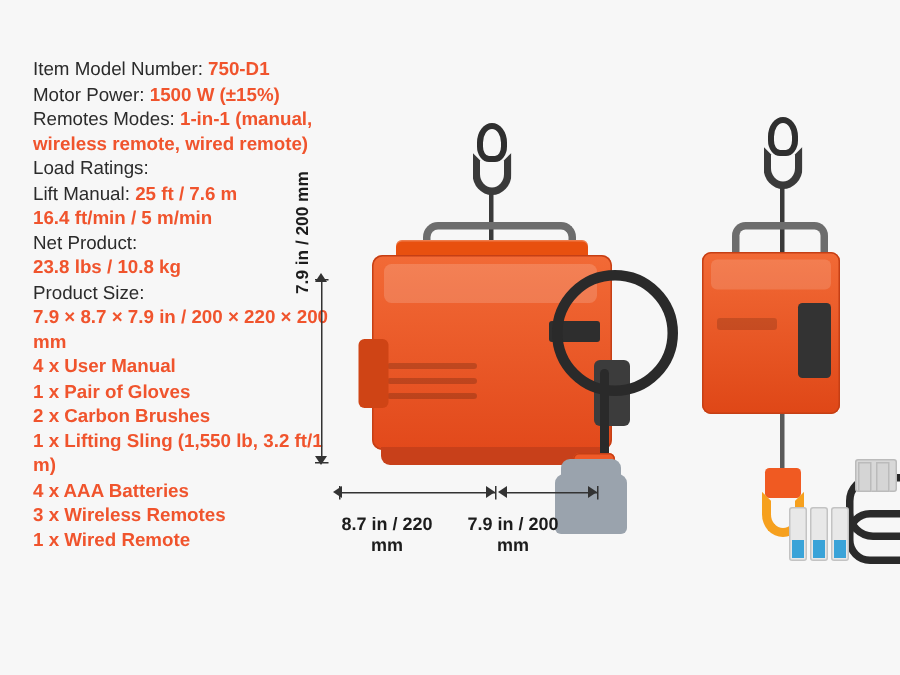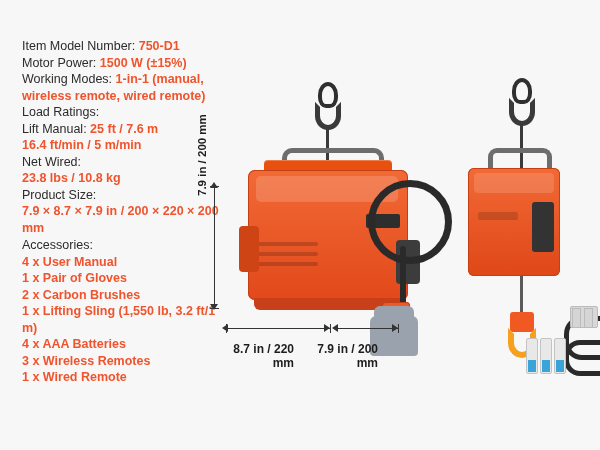--- a/index.html
+++ b/index.html
@@ -406,21 +406,21 @@
     border: 1px solid #bbb;
   }
 
   
   .dim-label {
     position: absolute;
     font-size: 12px;
     font-weight: bold;
     color: #1d1d1d;
     line-height: 14px;
-    text-align: right;
+    text-align: center;
   }
   .dim-line-v {
     position: absolute;
     border-left: 1.5px solid #333;
   }
   .dim-line-h {
     position: absolute;
     border-top: 1.5px solid #333;
   }
   .tick-h {
@@ -480,46 +480,45 @@
 
     <div class="spec-row">
       <span class="spec-label">Item Model Number: </span><span class="spec-value">750-D1</span>
     </div>
 
     <div class="spec-row">
       <span class="spec-label">Motor Power: </span><span class="spec-value">1500 W (±15%)</span>
     </div>
 
     <div class="spec-row">
-      <span class="spec-label">Working Modes: </span><span class="spec-value">1-in-1 (manual, wireless remote, wired remote)</span>
+      <span class="spec-label">Remotes Modes: </span><span class="spec-value">1-in-1 (manual, wireless remote, wired remote)</span>
     </div>
 
     <div class="spec-row">
       <div class="spec-label">Load Ratings:</div>
     </div>
 
     <div class="spec-row">
       <span class="spec-label">Lift Manual: </span><span class="spec-value">25 ft / 7.6 m</span>
     </div>
 
     <div class="spec-row">
       <div class="spec-value">16.4 ft/min / 5 m/min</div>
     </div>
 
     <div class="spec-row">
-      <div class="spec-label">Net Wired:</div>
+      <div class="spec-label">Net Product:</div>
       <div class="spec-value">23.8 lbs / 10.8 kg</div>
     </div>
 
     <div class="spec-row">
       <div class="spec-label">Product Size:</div>
       <div class="spec-value">7.9 × 8.7 × 7.9 in / 200 × 220 × 200 mm</div>
     </div>
 
-    <div class="accessories-title">Accessories:</div>
     <div class="acc-item">4 x User Manual</div>
     <div class="acc-item">1 x Pair of Gloves</div>
     <div class="acc-item">2 x Carbon Brushes</div>
     <div class="acc-item">1 x Lifting Sling (1,550 lb, 3.2 ft/1 m)</div>
     <div class="acc-item">4 x AAA Batteries</div>
     <div class="acc-item">3 x Wireless Remotes</div>
     <div class="acc-item">1 x Wired Remote</div>
   </div>
 
   <div class="product-area">

